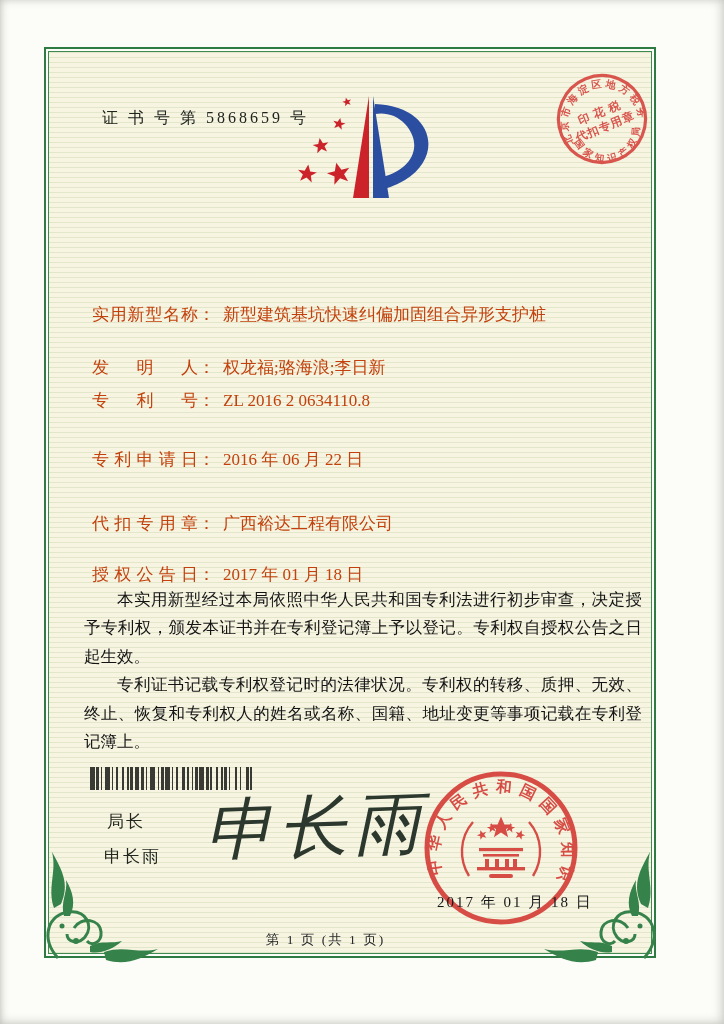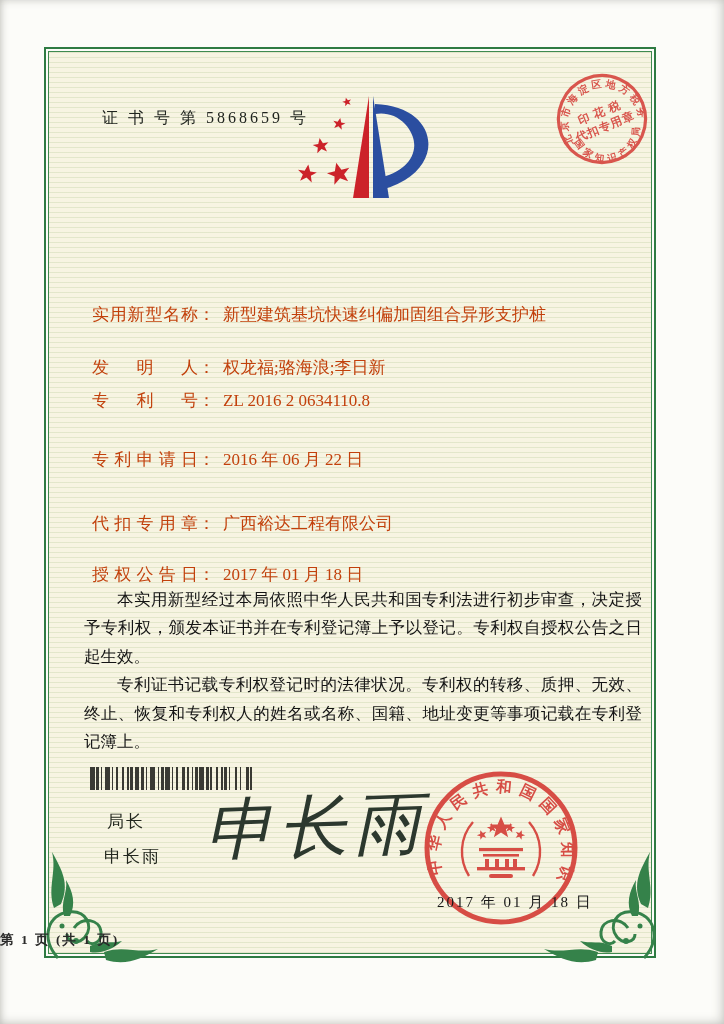--- a/index.html
+++ b/index.html
@@ -47,22 +47,22 @@
   .signature{position:absolute;left:205px;top:782px;width:230px;font-size:68px;
     letter-spacing:6px;color:#2c382e;transform:rotate(-2deg);font-style:italic;}
 
   .seal{position:absolute;left:423px;top:770px;width:156px;height:156px;z-index:3;opacity:.93;}
   .seal-date{position:absolute;left:437px;top:893px;font-size:15px;letter-spacing:2px;
     color:#171717;z-index:4;white-space:nowrap;}
 
   .tax-stamp{position:absolute;left:555px;top:72px;width:94px;height:94px;z-index:3;
     transform:rotate(-22deg);opacity:.88;}
 
-  .footer{position:absolute;left:0;top:931px;width:651px;
-    font-size:13.5px;letter-spacing:2px;color:#2a2a2a;font-weight:bold;}
+  .footer{position:absolute;left:0;top:931px;width:651px;text-align:center;
+    font-size:13.5px;letter-spacing:2px;color:#2a2a2a;}
 
   .corner{position:absolute;width:122px;height:122px;z-index:2;}
   .corner.bl{left:42px;top:842px;}
   .corner.br{left:538px;top:842px;transform:scaleX(-1);}
 </style>
 </head>
 <body>
 
 <div class="paper">
 

